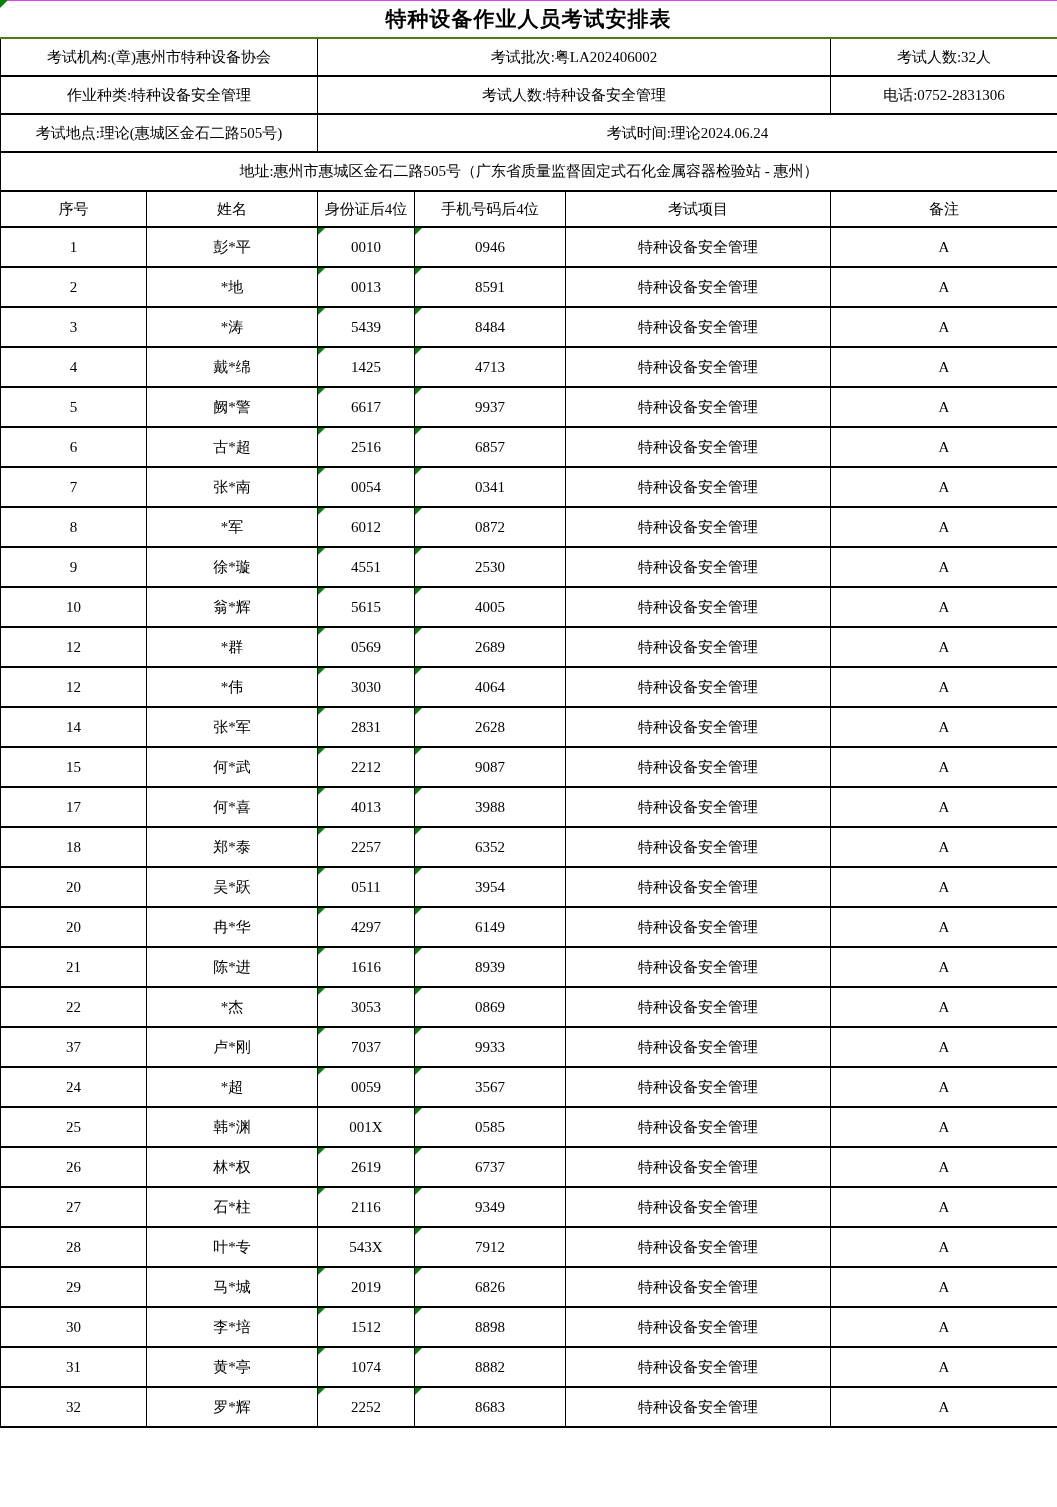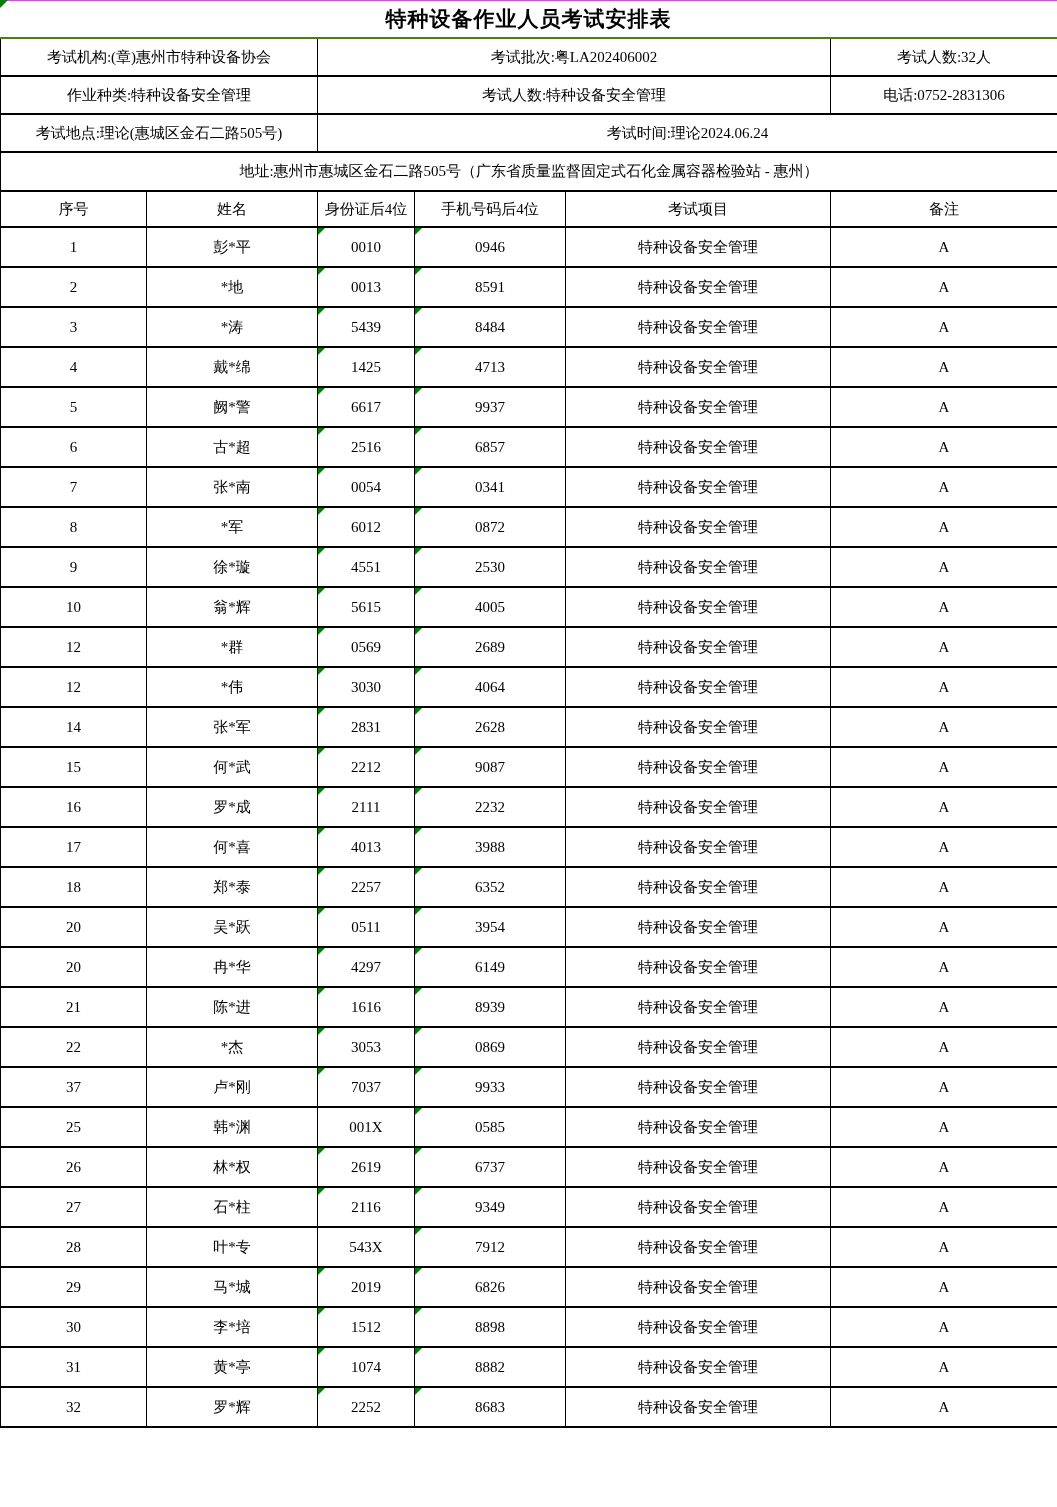--- a/index.html
+++ b/index.html
@@ -194,28 +194,20 @@
         </tr>
         <tr class="r-data">
           <td>15</td>
           <td>何*武</td>
           <td>2212<span class="tri" style="border-top-color: rgb(0, 128, 0);"></span></td>
           <td>9087<span class="tri" style="border-top-color: rgb(0, 128, 0);"></span></td>
           <td>特种设备安全管理</td>
           <td>A</td>
         </tr>
         <tr class="r-data">
-          <td>16</td>
-          <td>罗*成</td>
-          <td>2111<span class="tri" style="border-top-color: rgb(0, 128, 0);"></span></td>
-          <td>2232<span class="tri" style="border-top-color: rgb(0, 128, 0);"></span></td>
-          <td>特种设备安全管理</td>
-          <td>A</td>
-        </tr>
-        <tr class="r-data">
           <td>17</td>
           <td>何*喜</td>
           <td>4013<span class="tri" style="border-top-color: rgb(0, 128, 0);"></span></td>
           <td>3988<span class="tri" style="border-top-color: rgb(0, 128, 0);"></span></td>
           <td>特种设备安全管理</td>
           <td>A</td>
         </tr>
         <tr class="r-data">
           <td>18</td>
           <td>郑*泰</td>
@@ -258,20 +250,28 @@
         </tr>
         <tr class="r-data">
           <td>37</td>
           <td>卢*刚</td>
           <td>7037<span class="tri" style="border-top-color: rgb(0, 128, 0);"></span></td>
           <td>9933<span class="tri" style="border-top-color: rgb(0, 128, 0);"></span></td>
           <td>特种设备安全管理</td>
           <td>A</td>
         </tr>
         <tr class="r-data">
+          <td>24</td>
+          <td>*超</td>
+          <td>0059<span class="tri" style="border-top-color: rgb(0, 128, 0);"></span></td>
+          <td>3567<span class="tri" style="border-top-color: rgb(0, 128, 0);"></span></td>
+          <td>特种设备安全管理</td>
+          <td>A</td>
+        </tr>
+        <tr class="r-data">
           <td>25</td>
           <td>韩*渊</td>
           <td>001X</td>
           <td>0585<span class="tri" style="border-top-color: rgb(0, 128, 0);"></span></td>
           <td>特种设备安全管理</td>
           <td>A</td>
         </tr>
         <tr class="r-data">
           <td>26</td>
           <td>林*权</td>

